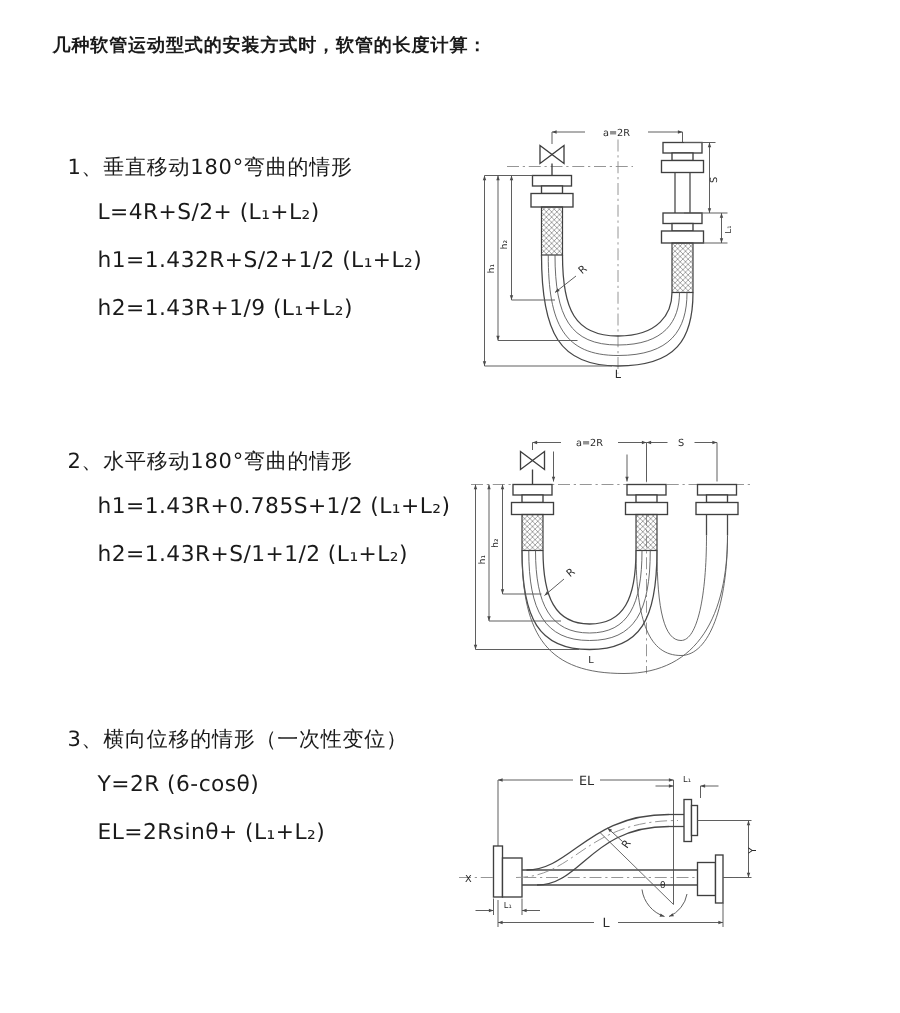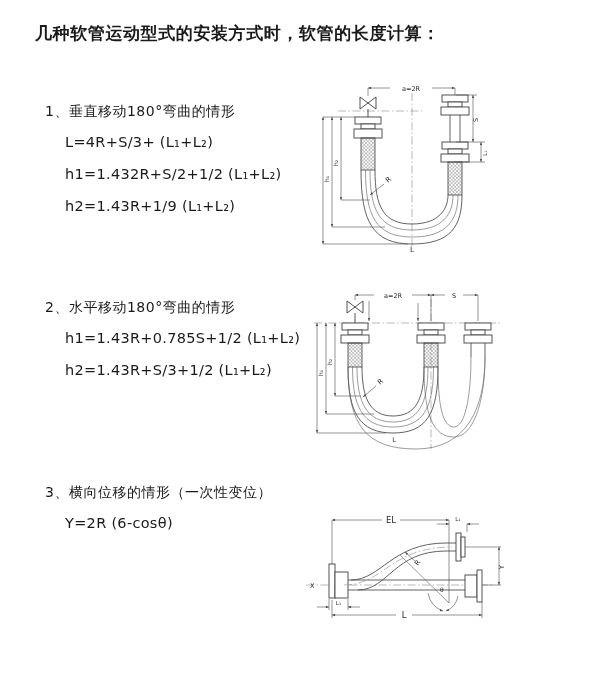--- a/index.html
+++ b/index.html
@@ -1,19 +1,19 @@
 <!DOCTYPE html>
 <html><head>
 <meta charset="utf-8">
 <style>
   html,body{margin:0;padding:0;}
   body{width:600px;height:675px;background:#ffffff;position:relative;overflow:hidden;
        font-family:"DejaVu Sans","Liberation Sans",sans-serif;color:#1a1a1a;}
   .page{position:absolute;inset:0;background:#fff;}
-  .title{position:absolute;left:35px;top:22px;margin:0;font-size:17px;font-weight:bold;
+  .title{position:absolute;left:35px;top:22px;margin:0;font-size:12px;font-weight:bold;
          letter-spacing:.6px;white-space:nowrap;}
   .sec{position:absolute;left:45px;}
   .sec h2{margin:0 0 12px 0;font-size:14px;font-weight:normal;letter-spacing:.5px;white-space:nowrap;}
   .sec p.f{margin:0 0 14px 20px;font-size:14.5px;line-height:18px;letter-spacing:.3px;
            white-space:nowrap;font-family:"DejaVu Sans",sans-serif;}
   #sec1{top:103px;} #sec2{top:299px;} #sec3{top:484px;}
   svg.diag{position:absolute;}
   #d1{left:310px;top:73px;} #d2{left:306px;top:281px;} #d3{left:296px;top:504px;}
   .cl{stroke:#8a8a8a;stroke-width:.6;fill:none;stroke-dasharray:8 2.5 1.5 2.5;}
   .dim{stroke:#5a5a5a;stroke-width:.65;fill:none;}
@@ -25,34 +25,35 @@
 </style>
 </head>
 <body>
 
 <div class="page">
 
   <h1 class="title">几种软管运动型式的安装方式时，软管的长度计算：</h1>
 
   <section class="sec" id="sec1">
     <h2>1、垂直移动180°弯曲的情形</h2>
-    <p class="f">L=4R+S/3+ (L₁+L₂)</p>
+    <p class="f">L=4R+S/2+ (L₁+L₂)</p>
     <p class="f">h1=1.432R+S/2+1/2 (L₁+L₂)</p>
     <p class="f">h2=1.43R+1/9 (L₁+L₂)</p>
   </section>
 
   <section class="sec" id="sec2">
     <h2>2、水平移动180°弯曲的情形</h2>
     <p class="f">h1=1.43R+0.785S+1/2 (L₁+L₂)</p>
-    <p class="f">h2=1.43R+S/3+1/2 (L₁+L₂)</p>
+    <p class="f">h2=1.43R+S/1+1/2 (L₁+L₂)</p>
   </section>
 
   <section class="sec" id="sec3">
     <h2>3、横向位移的情形（一次性变位）</h2>
     <p class="f">Y=2R (6-cosθ)</p>
+    <p class="f">EL=2Rsinθ+ (L₁+L₂)</p>
   </section>
 
   <svg id="d1" class="diag" width="272" height="182" viewBox="0 0 272 182">
     <defs>
       <pattern id="hb1" width="3.5" height="3.5" patternUnits="userSpaceOnUse">
         <path d="M0,3.5 L3.5,0 M0,0 L3.5,3.5" stroke="#6a6a6a" stroke-width=".4"></path>
       </pattern>
       <marker id="arw" viewBox="0 0 10 10" refX="9.5" refY="5" markerWidth="8" markerHeight="5" orient="auto-start-reverse">
         <path d="M0,1.5 L9.5,5 L0,8.5 Z" fill="#4a4a4a"></path>
       </marker>

